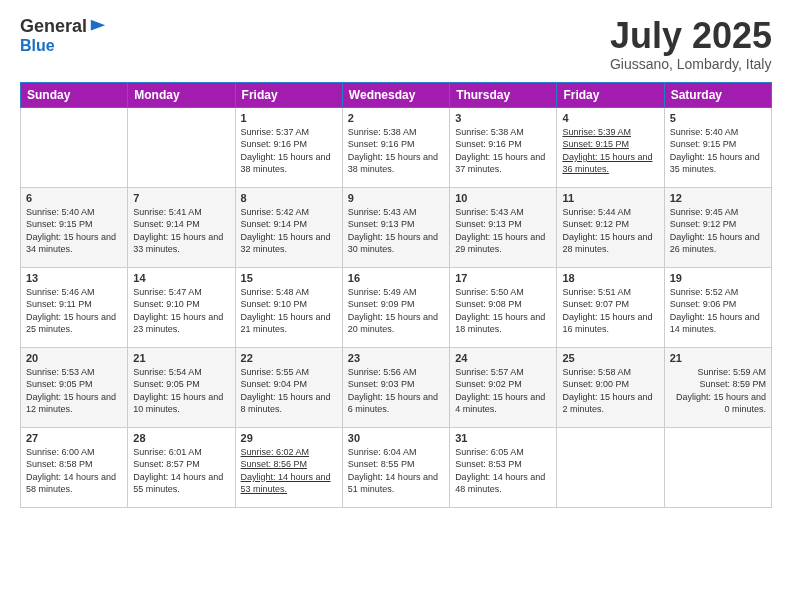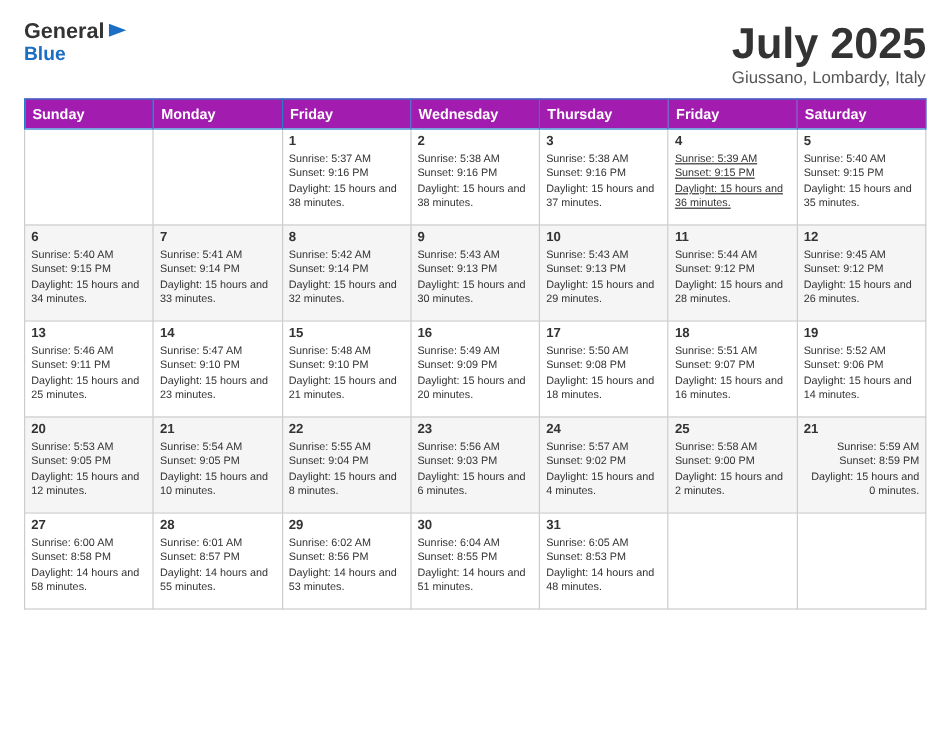--- a/index.html
+++ b/index.html
@@ -306,21 +306,21 @@
 Daylight: 14 hours and 58 minutes.</div>
           </td>
           <td>
             <span class="day-number">28</span>
             <div class="day-info" style="white-space: pre-line;">Sunrise: 6:01 AM
 Sunset: 8:57 PM
 Daylight: 14 hours and 55 minutes.</div>
           </td>
           <td>
             <span class="day-number">29</span>
-            <div class="day-info" style="white-space: pre-line;">Sunrise: 6:02 AM
+            <div class="day-info" style="white-space: pre-line; text-decoration: underline;">Sunrise: 6:02 AM
 Sunset: 8:56 PM
 Daylight: 14 hours and 53 minutes.</div>
           </td>
           <td>
             <span class="day-number">30</span>
             <div class="day-info" style="white-space: pre-line;">Sunrise: 6:04 AM
 Sunset: 8:55 PM
 Daylight: 14 hours and 51 minutes.</div>
           </td>
           <td>

